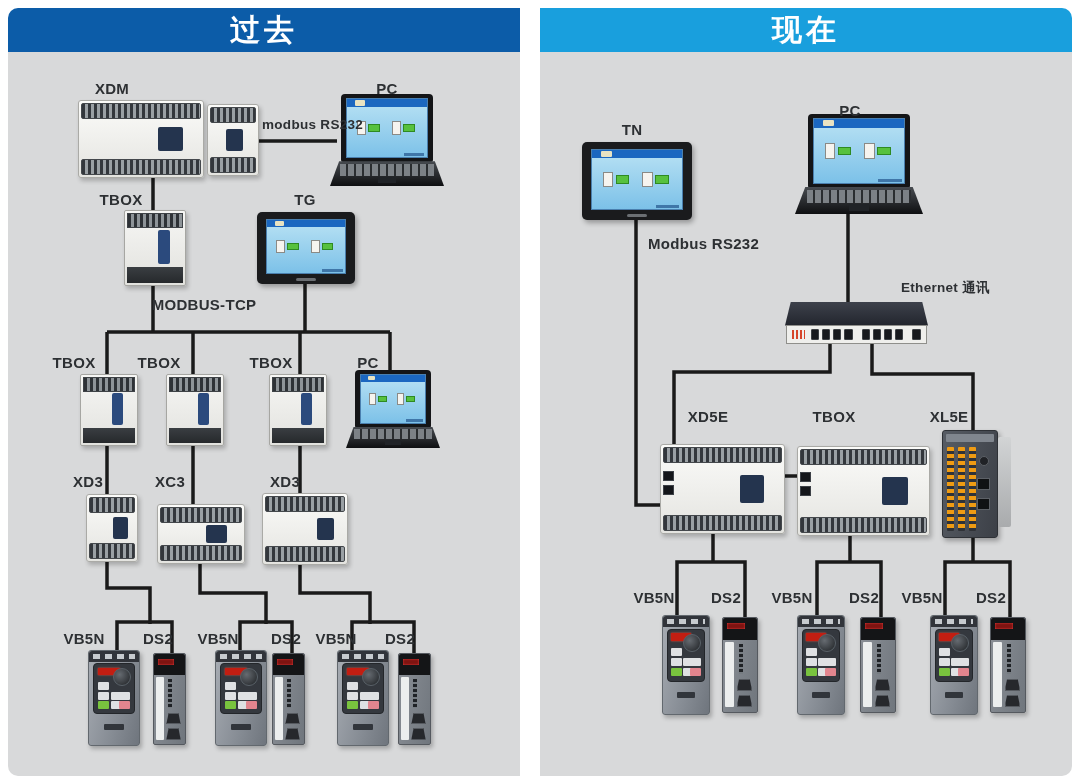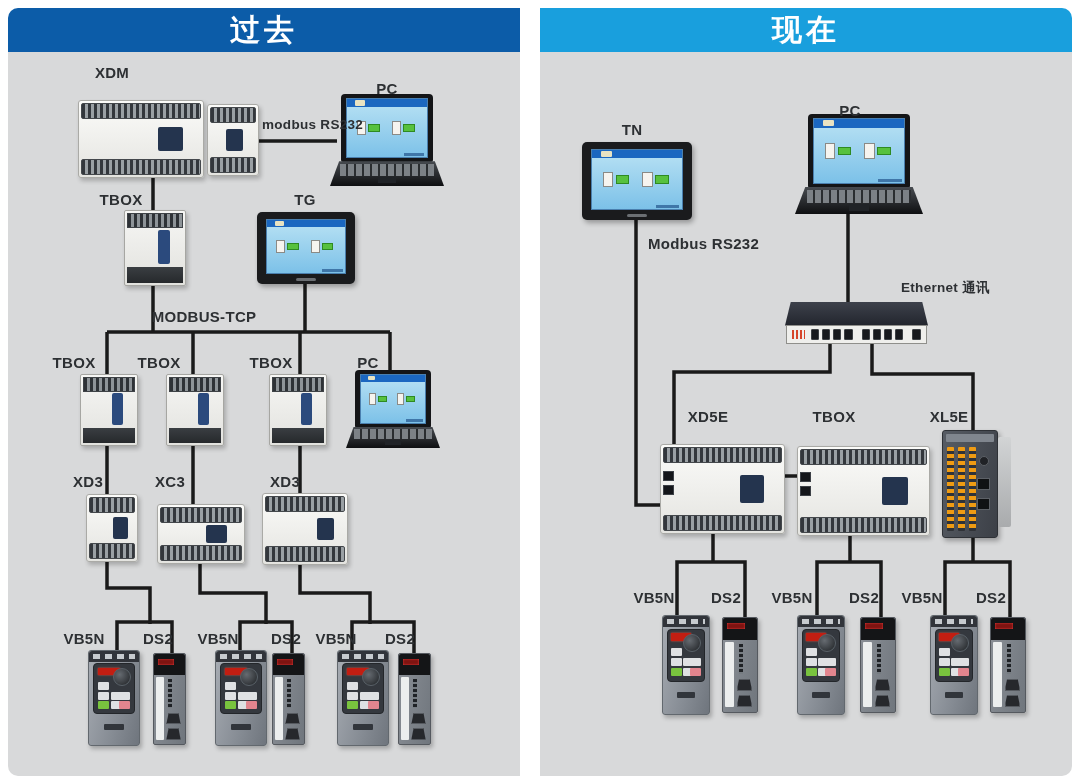--- a/index.html
+++ b/index.html
@@ -500,26 +500,26 @@
   </div>
   <div class="servo" style="left:990px;top:617px;width:36px;height:96px">
     <div class="stop"></div>
     <div class="sdisp"></div>
     <div class="sstripe"></div>
     <div class="steeth"></div>
     <div class="conn c1"></div>
     <div class="conn c2"></div>
   </div>
 
-  <div class="lbl" style="left:82px;top:64px;width:60px">XDM</div>
+  <div class="lbl" style="left:82px;top:80px;width:60px">XDM</div>
   <div class="lbl sm" style="left:262px;top:117px;width:84px">modbus RS232</div>
   <div class="lbl" style="left:352px;top:80px;width:70px">PC</div>
   <div class="lbl" style="left:90px;top:191px;width:62px">TBOX</div>
   <div class="lbl" style="left:275px;top:191px;width:60px">TG</div>
-  <div class="lbl" style="left:149px;top:308px;width:110px">MODBUS-TCP</div>
+  <div class="lbl" style="left:149px;top:296px;width:110px">MODBUS-TCP</div>
   <div class="lbl" style="left:50px;top:354px;width:48px">TBOX</div>
   <div class="lbl" style="left:135px;top:354px;width:48px">TBOX</div>
   <div class="lbl" style="left:247px;top:354px;width:48px">TBOX</div>
   <div class="lbl" style="left:344px;top:354px;width:48px">PC</div>
   <div class="lbl" style="left:64px;top:473px;width:48px">XD3</div>
   <div class="lbl" style="left:146px;top:473px;width:48px">XC3</div>
   <div class="lbl" style="left:261px;top:473px;width:48px">XD3</div>
   <div class="lbl" style="left:60px;top:630px;width:48px">VB5N</div>
   <div class="lbl" style="left:140px;top:630px;width:36px">DS2</div>
   <div class="lbl" style="left:194px;top:630px;width:48px">VB5N</div>

